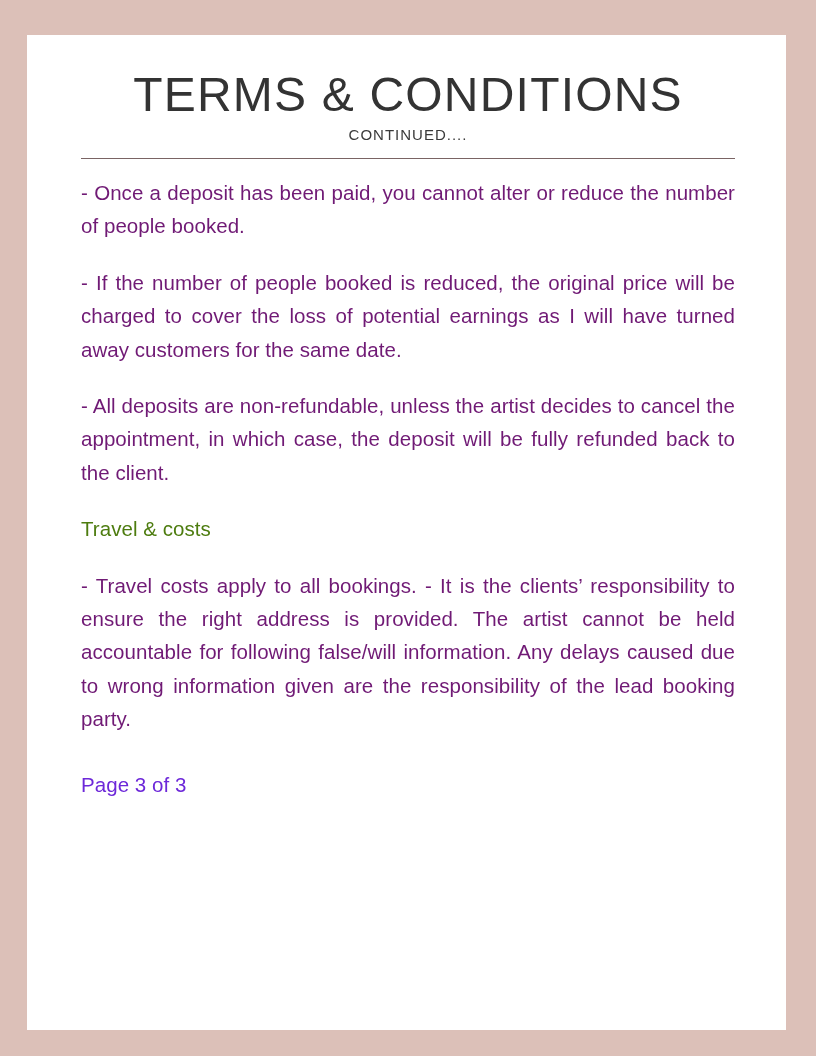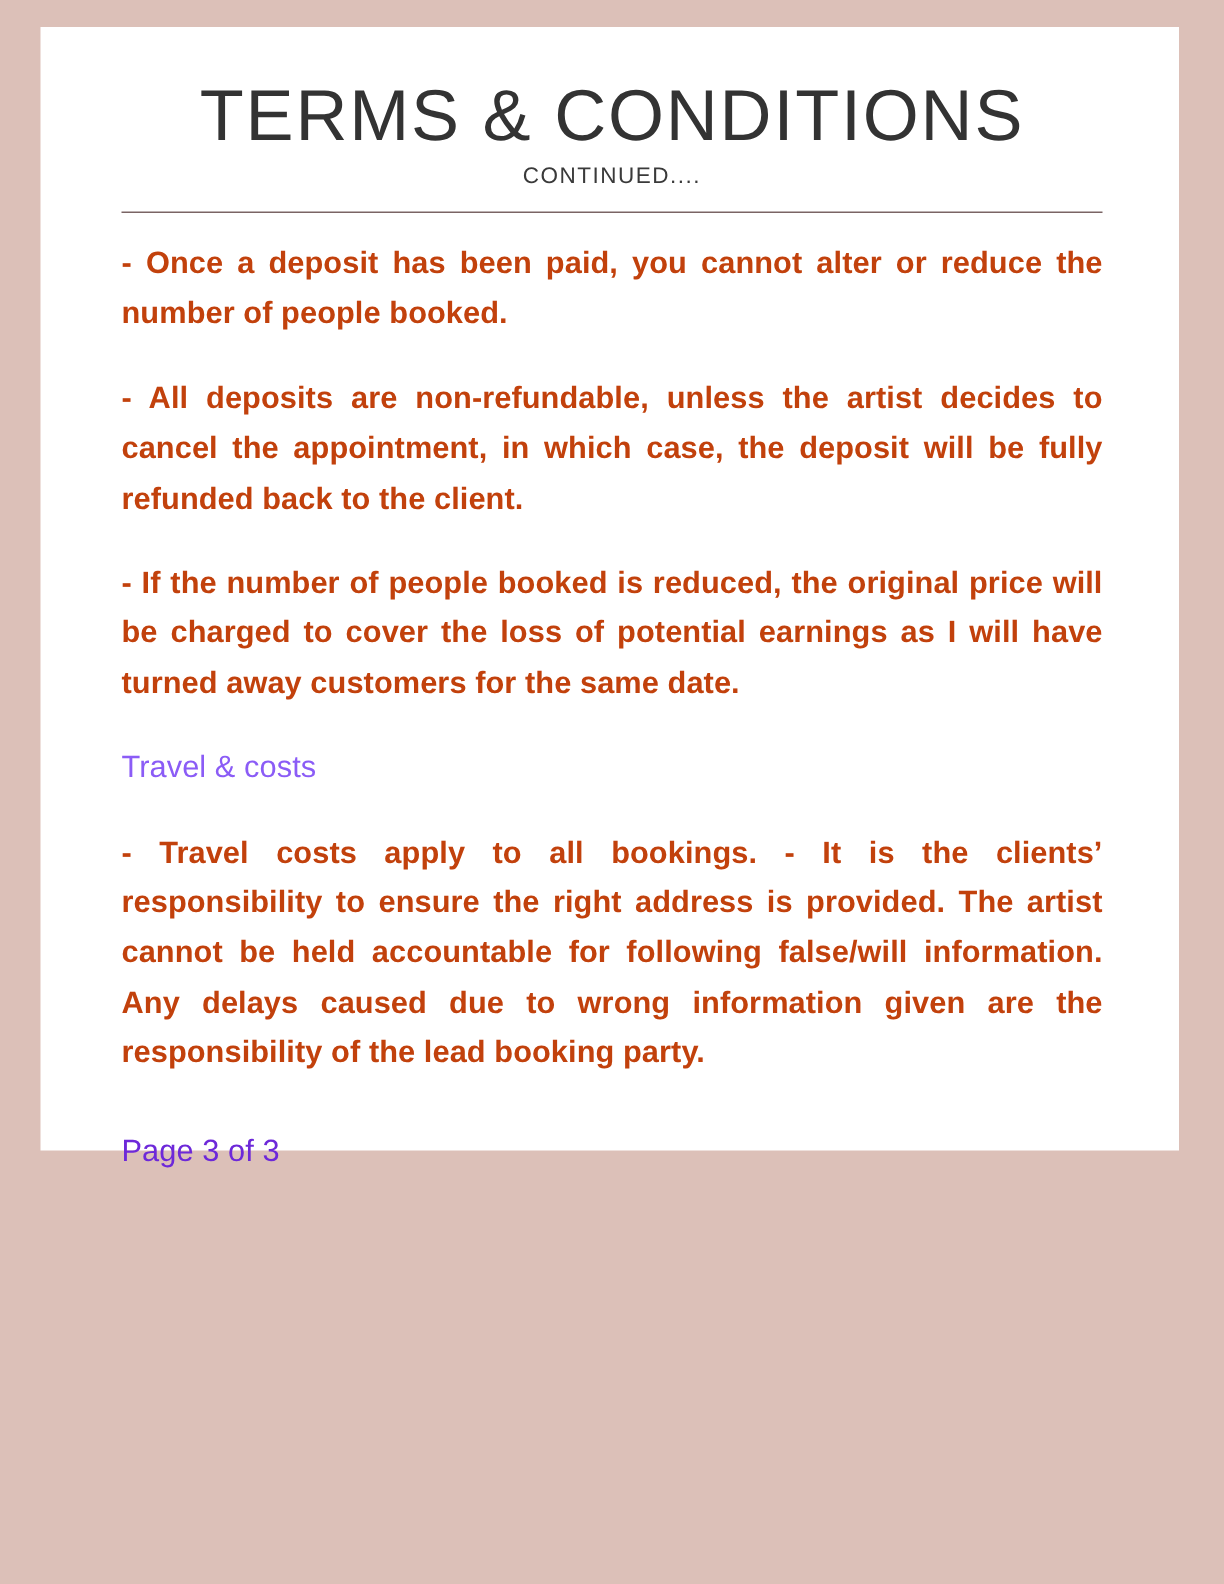--- a/index.html
+++ b/index.html
@@ -19,23 +19,23 @@
     left: 0;
     top: 0;
     width: 816px;
     height: 1056px;
     background: #dcc0b8;
   }
 
   .sheet {
     position: absolute;
     left: 27px;
-    top: 18px;
+    top: 35px;
     width: 759px;
-    height: 749px;
+    height: 995px;
     background: #ffffff;
   }
 
   .content {
     position: absolute;
     left: 54px;   
     top: 36px;
     width: 654px; 
   }
 
@@ -68,37 +68,37 @@
     border-top: 1.4px solid #7a6464;
     width: 100%;
   }
 
   .body-block {
     margin-top: 17px;
   }
 
   p.para {
     font-size: 20.5px;
-    font-weight: 700;
-    color: #c2410c;
+    font-weight: 400;
+    color: #701a75;
     line-height: 1.63;
     text-align: justify;
     text-justify: inter-word;
     margin: 0 0 23px 0;
     letter-spacing: 0.05px;
   }
 
   p.para:last-child {
     margin-bottom: 0;
   }
 
   .sec-head {
     font-size: 20.5px;
     font-weight: 300;
-    color: #8b5cf6;
+    color: #4d7c0f;
     line-height: 1.63;
     text-align: left;
     margin: 0;
     letter-spacing: 0.05px;
   }
 
   .tight-group {
     margin-bottom: 23px;
   }
   .tight-group .para {
@@ -127,23 +127,23 @@
       <h1 class="doc-title">TERMS &amp; CONDITIONS</h1>
 
       <div class="doc-subtitle">CONTINUED....</div>
 
       <hr class="title-rule">
 
       <div class="body-block">
 
         <p class="para">- Once a deposit has been paid, you cannot alter or reduce the number of people booked.</p>
 
+        <p class="para">- If the number of people booked is reduced, the original price will be charged to cover the loss of potential earnings as I will have turned away customers for the same date.</p>
+
         <p class="para">- All deposits are non-refundable, unless the artist decides to cancel the appointment, in which case, the deposit will be fully refunded back to the client.</p>
-
-        <p class="para">- If the number of people booked is reduced, the original price will be charged to cover the loss of potential earnings as I will have turned away customers for the same date.</p>
 
         <div class="tight-group">
           <div class="sec-head">Travel &amp; costs</div>
         </div>
 
         <p class="para">- Travel costs apply to all bookings. - It is the clients’ responsibility to ensure the right address is provided. The artist cannot be held accountable for following false/will information. Any delays caused due to wrong information given are the responsibility of the lead booking party.</p>
 
         <div class="spacer-sm"></div>
 
         <div class="page-num">Page 3 of 3</div>

